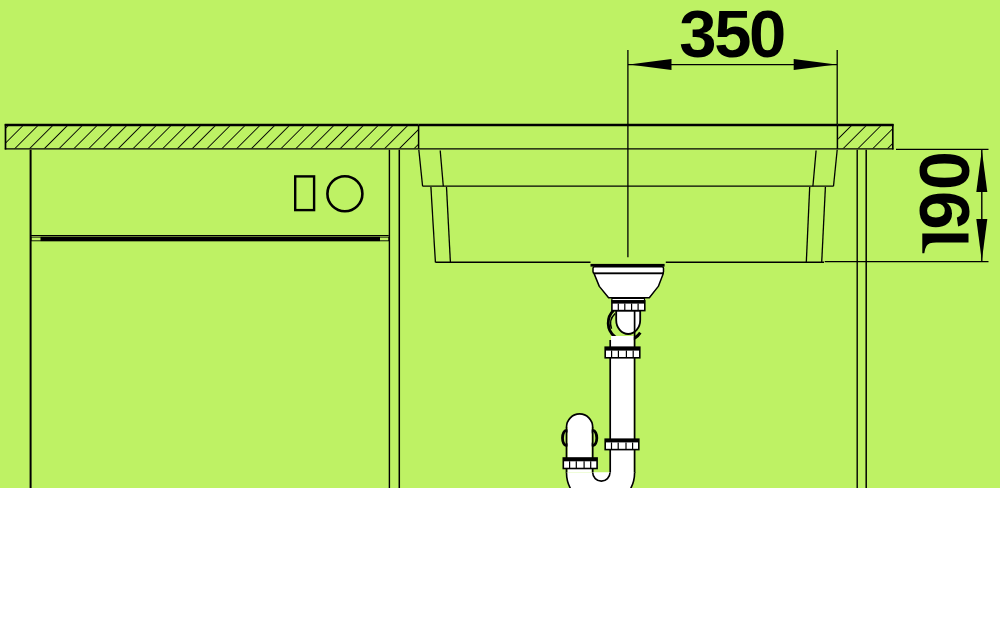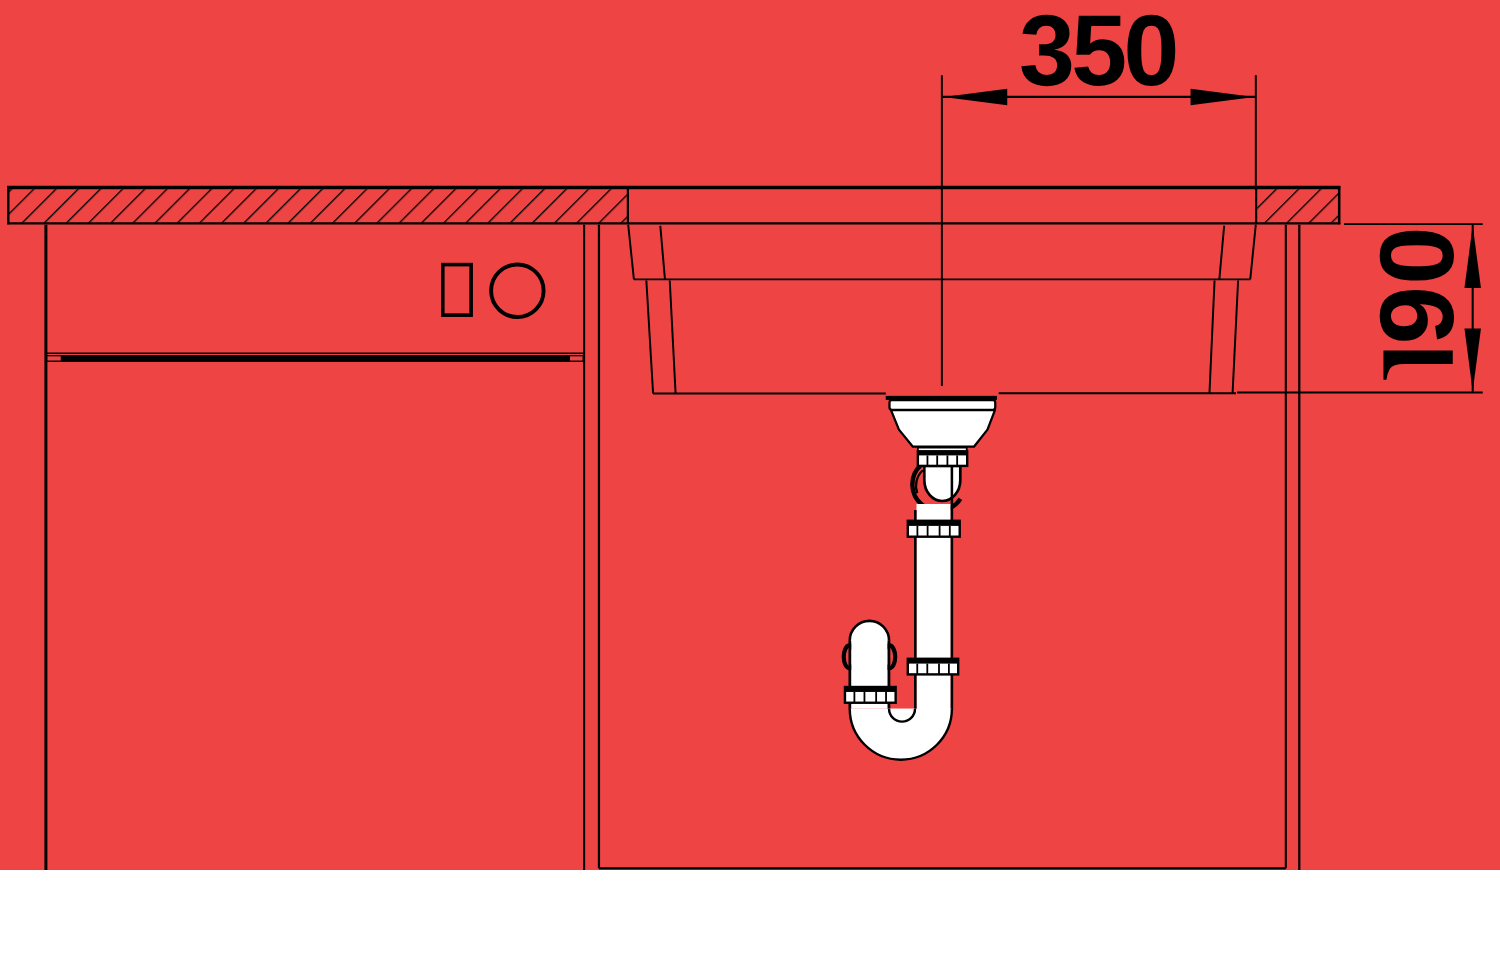--- a/index.html
+++ b/index.html
@@ -1,16 +1,16 @@
 <!DOCTYPE html>
 <html><head>
 <meta charset="utf-8">
 <style>
   html,body{margin:0;padding:0;background:#fff;}
-  #stage{position:relative;width:1000px;height:580px;background:#ef4444;overflow:hidden;}
+  #stage{position:relative;width:1000px;height:488px;background:#bef264;overflow:hidden;}
   svg{position:absolute;left:0;top:0;}
   text{font-family:"Liberation Sans", sans-serif;font-weight:bold;fill:#000;}
 </style>
 </head>
 <body>
 
 <div id="stage">
 <svg width="1000" height="642" viewBox="0 0 1000 642">
 <defs>
   <pattern id="hatch" patternUnits="userSpaceOnUse" width="10.46" height="8" patternTransform="rotate(45)">

